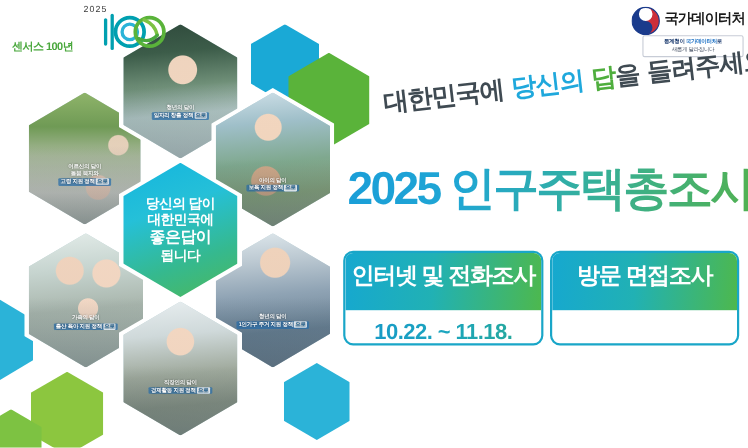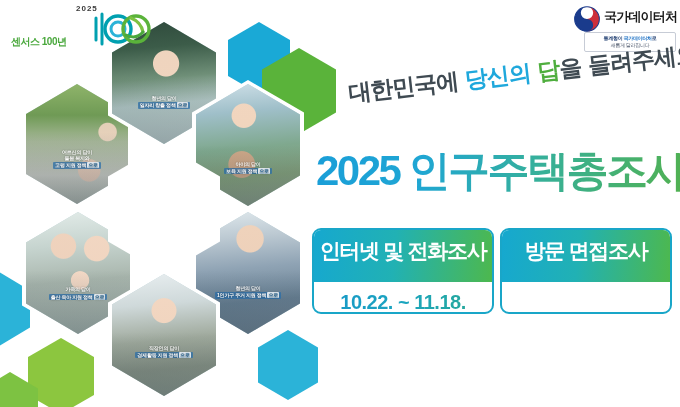--- a/index.html
+++ b/index.html
@@ -59,21 +59,21 @@
   
   .deco-green{background:#5ab33a;}
   .deco-green2{background:#7dc242;}
   .deco-teal{background:#1aa9d6;}
   .deco-teal2{background:#2bb3d8;}
   .deco-lgreen{background:#8cc63f;}
 
   
   #census-logo{position:absolute;left:6px;top:2px;width:146px;height:52px;}
   #logo-year{
-    position:absolute;left:22px;top:2px;font-size:8px;font-weight:700;
+    position:absolute;left:22px;top:2px;font-size:8px;font-weight:400;
     color:#3a3a3a;letter-spacing:1px;padding-left:48px;
   }
   #logo-census{
     position:absolute;left:4px;top:11px;font-size:19px;font-weight:700;
     color:#2b2b2b;letter-spacing:-0.5px;font-family:"Liberation Serif",serif;
   }
   #logo-kr{
     position:absolute;left:5px;top:33px;font-size:10px;font-weight:800;
     color:#4aa83d;letter-spacing:-0.5px;
   }
@@ -234,20 +234,28 @@
     <div class="ph" style="background:linear-gradient(180deg,rgba(0,0,0,0) 48%,rgba(15,40,60,.30) 100%);"></div>
     <div class="cap" style="top:58%;">
       <span class="l1">직장인의 답이</span>
       <span class="l2">
         <span>경제활동 지원 정책</span><span class="tail">으로</span>
       </span>
     </div>
   </div>
 
   <div class="hex-ring" style="left:108px;top:144px;width:112px;height:130px;"></div>
+  <div class="hex" id="slogan-hex" style="left:112px;top:148px;width:104px;height:122px;">
+    <div id="slogan-text">
+      <span>당신의 답이</span>
+      <span>대한민국에</span>
+      <span class="big">좋은답이</span>
+      <span>됩니다</span>
+    </div>
+  </div>
 
   <div id="census-logo">
     <div id="logo-year">2025</div>
     <div id="logo-kr">센서스 100년</div>
     <svg id="logo-100" viewBox="0 0 62 40">
       <g fill="none" stroke="#00a0b0" stroke-width="3" stroke-linecap="round">
         <path d="M6 10 v22"></path>
           <path d="M12 6 v30"></path>
       </g>
       <circle cx="28" cy="21" r="13" fill="none" stroke="#00a0b0" stroke-width="3.4"></circle>

